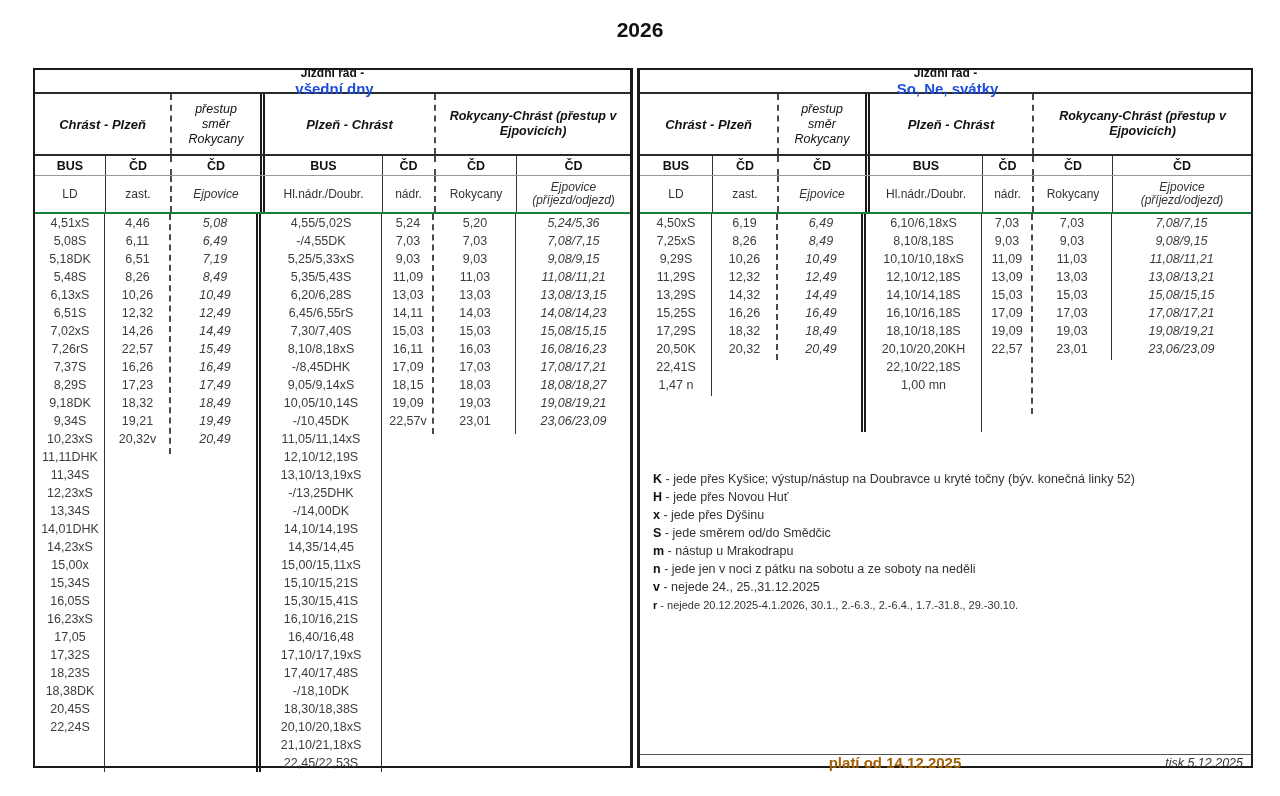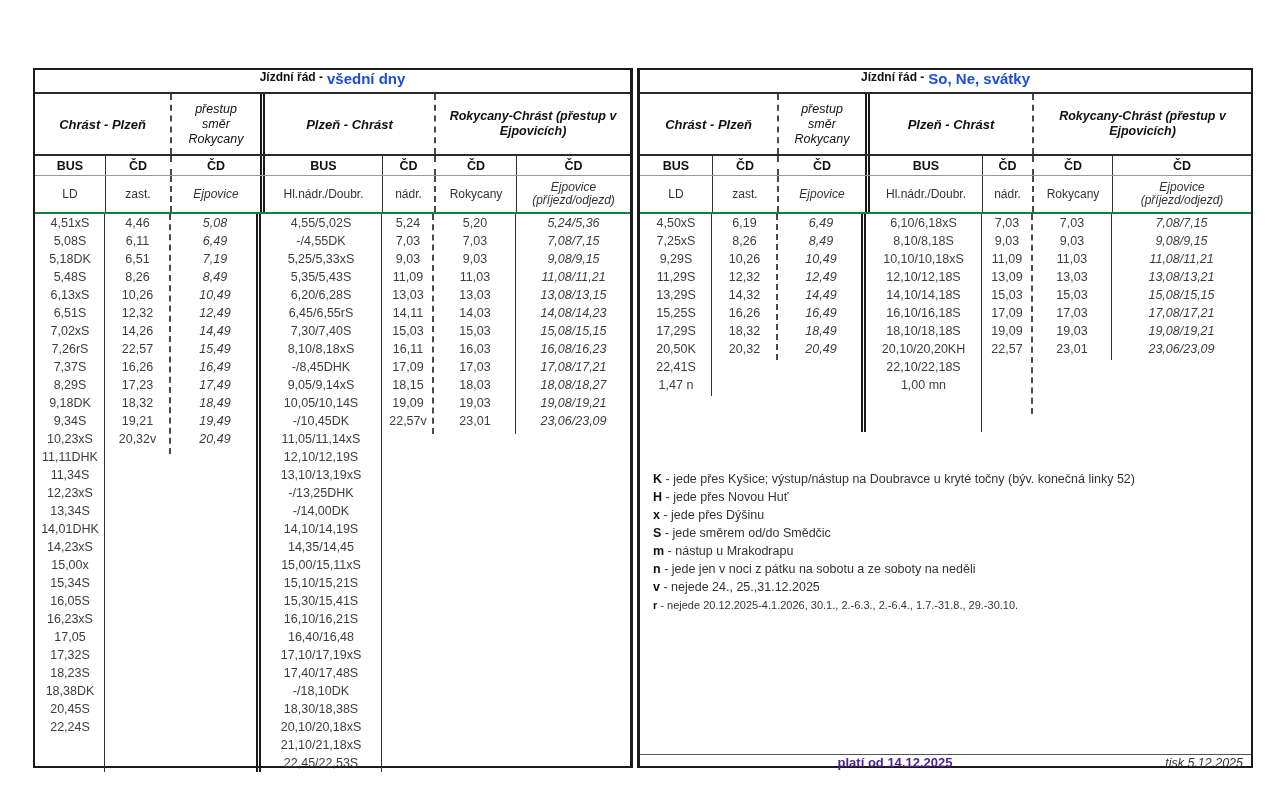--- a/index.html
+++ b/index.html
@@ -4,21 +4,21 @@
 <style>
   html,body{margin:0;padding:0;background:#fff;}
   .page{position:relative;width:1280px;height:796px;background:#fff;overflow:hidden;
         font-family:"Liberation Sans","DejaVu Sans",sans-serif;color:#222;}
   .year{position:absolute;top:18px;left:0;width:1280px;text-align:center;
         font-size:21px;font-weight:bold;color:#111;}
   .tables{position:absolute;left:33px;top:68px;display:flex;}
   .half{box-sizing:border-box;border:2px solid #1a1a1a;background:#fff;height:700px;}
   .half.left{width:600px;border-right:3px solid #1a1a1a;margin-right:4px;}
   .half.right{width:616px;border-left:3px solid #1a1a1a;}
-  .caption{height:22px;border-bottom:2px solid #2a2a2a;display:flex;justify-content:center;}
+  .caption{height:22px;border-bottom:2px solid #2a2a2a;display:flex;align-items:center;justify-content:center;flex-direction:column;}
   .caption .pre{font-size:12px;font-weight:bold;color:#111;}
   .caption .days{font-size:15px;font-weight:bold;color:#1d4ed8;margin-left:4px;}
   .secrow{display:flex;height:60px;border-bottom:2px solid #2a2a2a;}
   .sec{box-sizing:border-box;display:flex;align-items:center;justify-content:center;text-align:center;
        font-weight:bold;font-style:italic;font-size:13px;color:#111;line-height:15px;}
   .typerow{display:flex;height:19px;border-bottom:1px solid #999;}
   .typ{box-sizing:border-box;display:flex;align-items:center;justify-content:center;
        font-weight:bold;font-size:12.5px;color:#111;}
   .stoprow{display:flex;height:36px;border-bottom:2px solid #15803d;}
   .stop{box-sizing:border-box;display:flex;align-items:center;justify-content:center;text-align:center;
@@ -57,27 +57,28 @@
   .R .v1{left:71px;height:182px;}.R .v2{left:136px;height:146px;}.R .v3{left:221px;height:218px;}
   .R .v4{left:341px;height:218px;}.R .v5{left:391px;height:200px;}.R .v6{left:471px;height:146px;}
   
   .legend{position:absolute;left:13px;top:256px;width:590px;}
   .legline{height:18px;line-height:18px;font-size:12.5px;color:#333;white-space:nowrap;}
   .legline:last-child{font-size:11px;}
   .legline .k{font-weight:bold;color:#111;}
   
   .footrow{position:absolute;left:0;right:0;bottom:0;height:17px;border-top:1px solid #555;}
   .valid{position:absolute;left:150px;width:210px;text-align:center;font-weight:bold;
-         font-size:13px;line-height:16px;color:#4c1d95;}
+         font-size:15px;line-height:16px;color:#a16207;}
   .print{position:absolute;right:8px;font-style:italic;font-size:12.5px;line-height:16px;color:#333;}
 </style>
 </head>
 <body>
 
 <div class="page">
+  <div class="year">2026</div>
 
   <div class="tables">
 
     <div class="half left L">
       <div class="caption">
         <span class="pre">Jízdní řád -</span>
         <span class="days">všední dny</span>
       </div>
       <div class="secrow">
         <div class="sec s1">Chrást - Plzeň</div>

